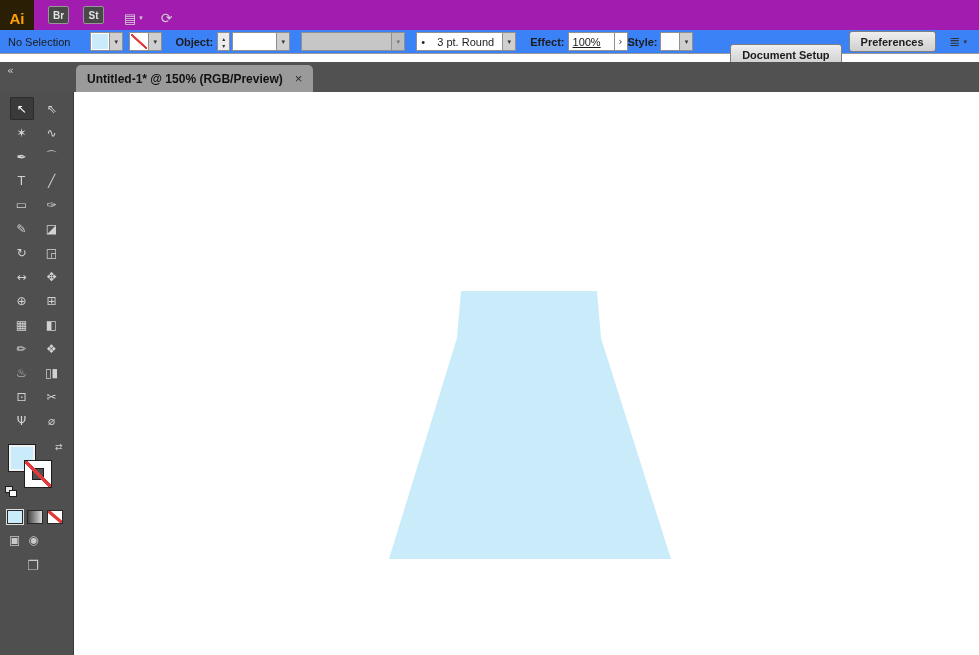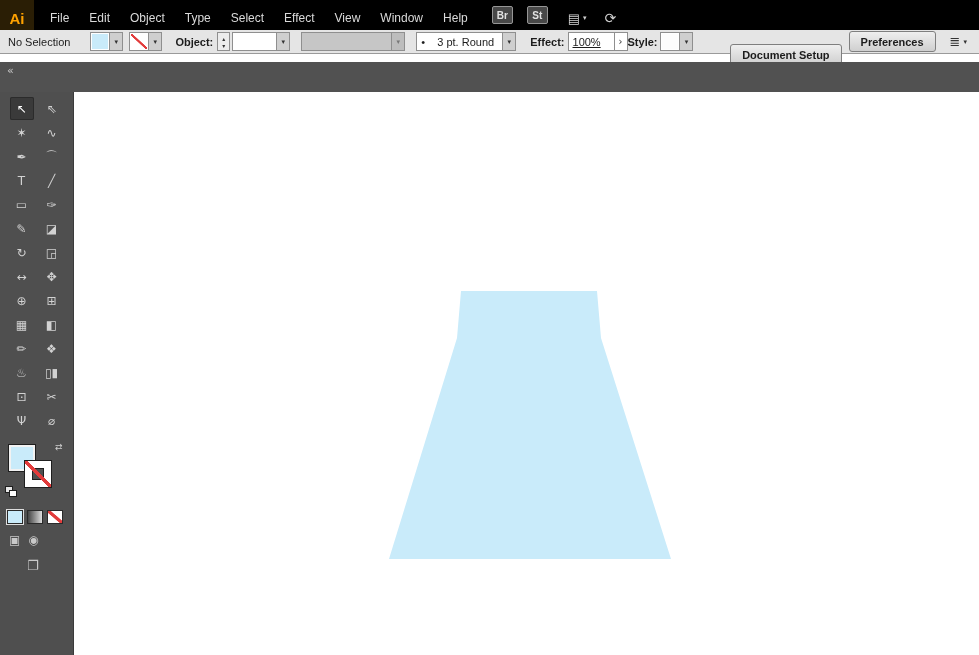--- a/index.html
+++ b/index.html
@@ -8,21 +8,21 @@
     position:relative;
     font-family:"Liberation Sans","DejaVu Sans",sans-serif;
     font-size:11px;
     background:#ffffff;
   }
   .icon-font { font-family:"DejaVu Sans",sans-serif; }
 
   
   .app-bar {
     position:absolute; top:0; left:0; right:0; height:36px;
-    background:#000000; display:flex; align-items:stretch;
+    background:#a21caf; display:flex; align-items:stretch;
   }
   .logo {
     width:34px; background:#2a1e05; color:#ffa200;
     font-weight:bold; font-size:15px;
     display:flex; align-items:center; justify-content:center;
   }
   .menus { display:flex; align-items:stretch; margin-left:6px; }
   .menu-item {
     padding:0 10px; color:#dadada; font-size:12px;
     display:flex; align-items:center; cursor:default;
@@ -36,21 +36,21 @@
   .workspace-btn {
     margin-left:20px; display:flex; align-items:center; gap:3px; color:#d5d5d5;
   }
   .workspace-btn .ws-glyph { font-size:13px; }
   .chev-sm { font-size:7px; color:#cfcfcf; }
   .sync { margin-left:18px; display:flex; align-items:center; color:#cfcfcf; font-size:14px; }
 
   
   .control-bar {
     position:absolute; top:30px; left:0; right:0; height:24px;
-    background:#e5e5e5; border-bottom:1px solid #9a9a9a;
+    background:#3b82f6; border-bottom:1px solid #9a9a9a;
     display:flex; align-items:center; padding:0 8px; color:#1c1c1c;
   }
   .cb-label { font-weight:bold; }
   .combo {
     display:flex; align-items:stretch; height:19px;
     border:1px solid #8f8f8f; background:#fff;
   }
   .combo .swatch { width:16px; margin:1px; }
   .combo .cvalue { display:flex; align-items:center; padding:0 4px; }
   .combo .chev {
@@ -153,31 +153,20 @@
     position:absolute; top:92px; left:74px; right:0; bottom:0;
     background:#ffffff;
   }
   .canvas svg { display:block; }
 </style>
 </head>
 <body>
 
 <div class="app-bar">
   <div class="logo">Ai</div>
-  <div class="menus">
-    <span class="menu-item">File</span>
-    <span class="menu-item">Edit</span>
-    <span class="menu-item">Object</span>
-    <span class="menu-item">Type</span>
-    <span class="menu-item">Select</span>
-    <span class="menu-item">Effect</span>
-    <span class="menu-item">View</span>
-    <span class="menu-item">Window</span>
-    <span class="menu-item">Help</span>
-  </div>
   <div class="badge">Br</div>
   <div class="badge">St</div>
   <div class="workspace-btn">
     <span class="ws-glyph icon-font">▤</span>
     <span class="chev-sm icon-font">▾</span>
   </div>
   <div class="sync icon-font">⟳</div>
 </div>
 
 <div class="control-bar">
@@ -234,20 +223,24 @@
   <div class="btn" style="margin-left:7px;">Preferences</div>
 
   <div class="align-group" style="margin-left:14px; margin-right:4px;">
     <span class="ag-glyph icon-font">≣</span>
     <span class="chev-sm icon-font" style="color:#333;">▾</span>
   </div>
 </div>
 
 <div class="tab-strip">
   <span class="collapse icon-font">«</span>
+  <div class="tab">
+    <span>Untitled-1* @ 150% (RGB/Preview)</span>
+    <span class="tab-close">×</span>
+  </div>
 </div>
 
 <div class="toolbar">
   <div class="tool-grid">
     <div class="tool selected">↖</div>
     <div class="tool">⇖</div>
     <div class="tool">✶</div>
     <div class="tool">∿</div>
     <div class="tool">✒</div>
     <div class="tool">⌒</div>

